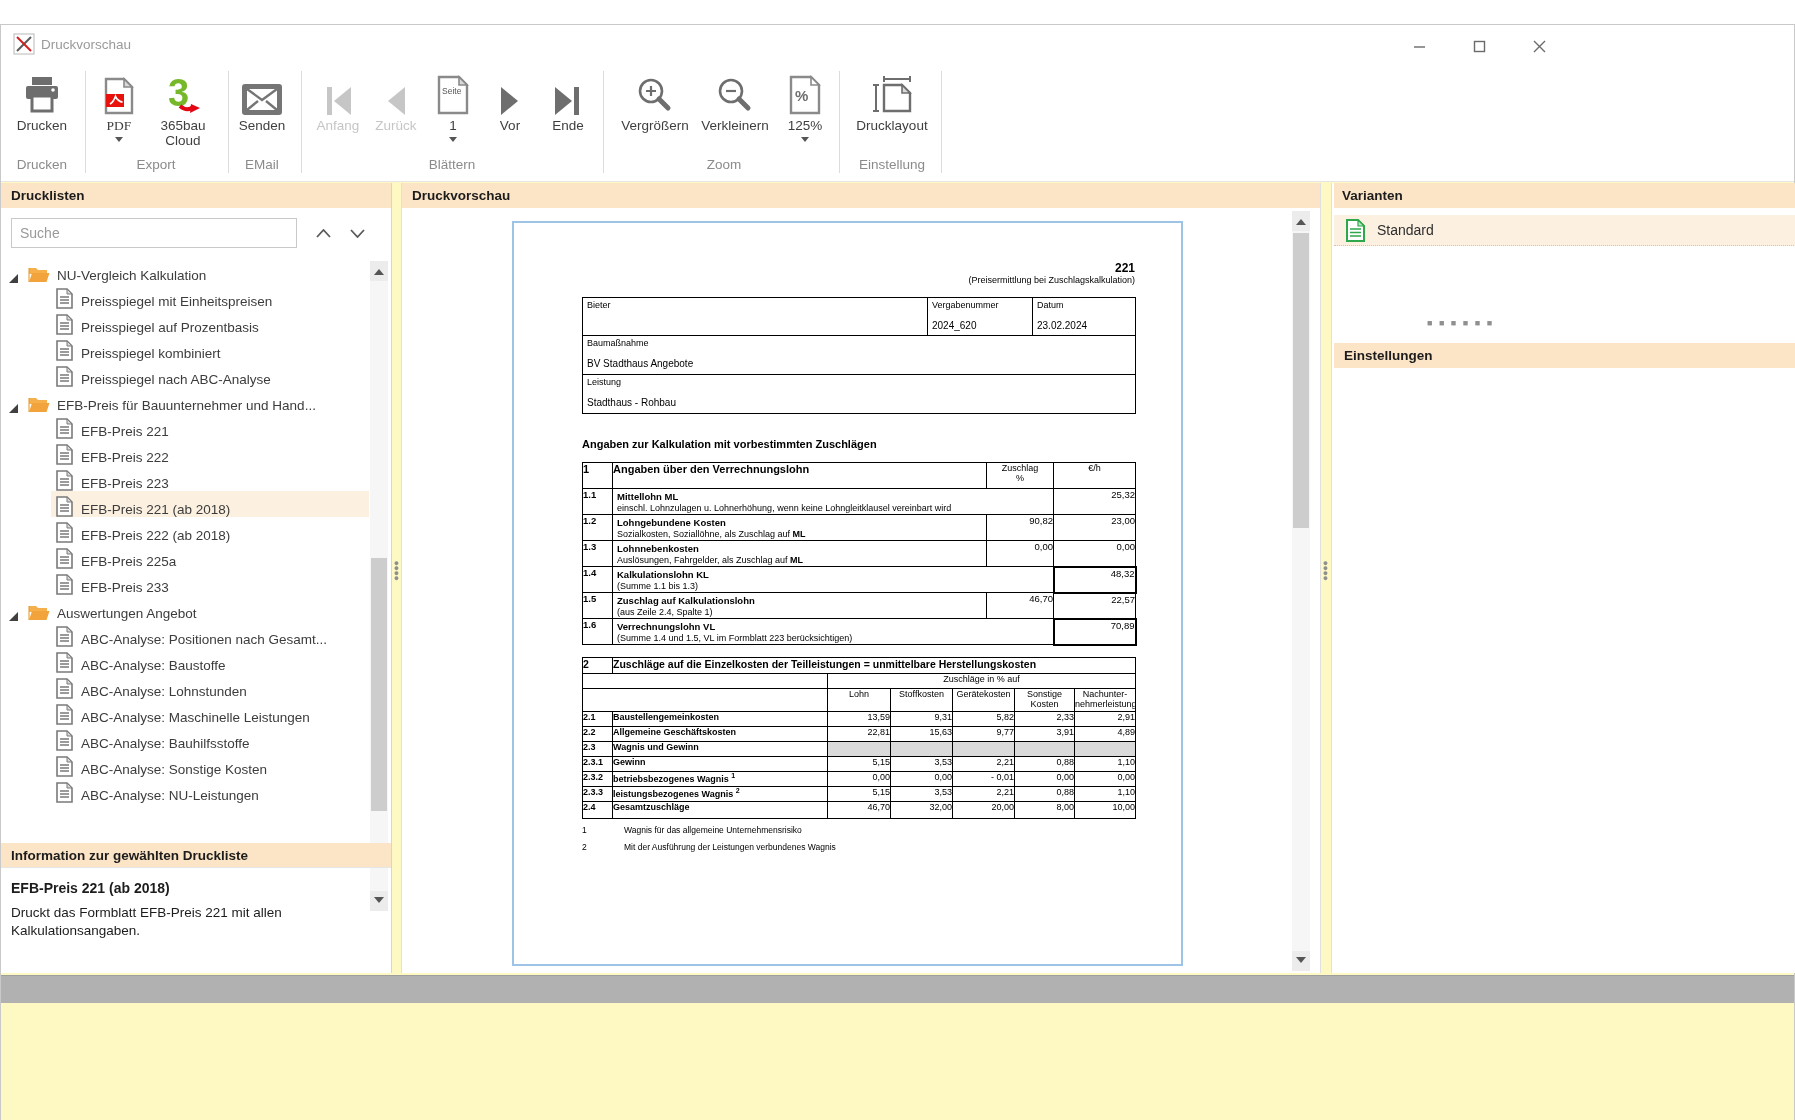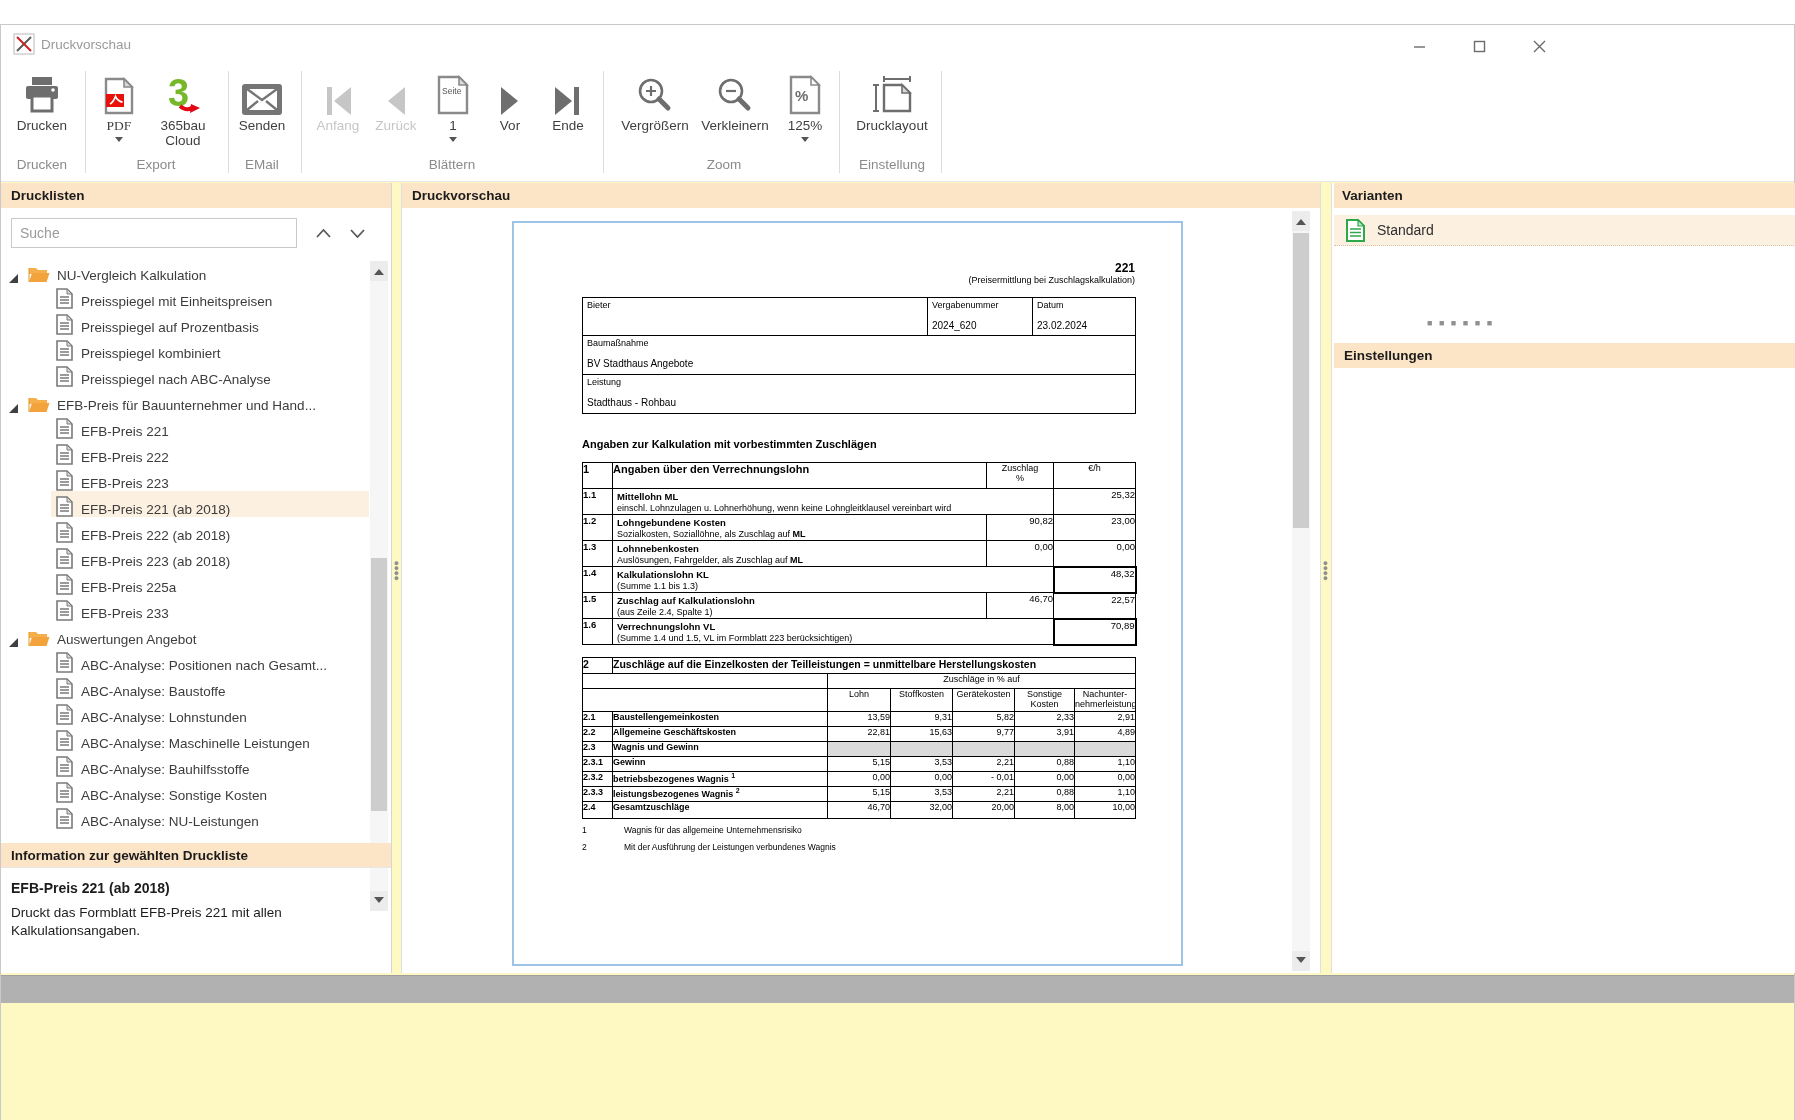--- a/index.html
+++ b/index.html
@@ -424,30 +424,20 @@
           <span>EFB-Preis 222 (ab 2018)</span>
         </div>
         <div class="trow child">
           <span class="dico">
             <svg width="17" height="21" viewBox="0 0 17 21">
               <path d="M1 1 h10 l5 5 v14 h-15 z" fill="#fff" stroke="#7a7a7a" stroke-width="1.6"></path>
               <path d="M11 1 l5 5 h-5 z" fill="#d9d9d9" stroke="#7a7a7a" stroke-width="1"></path>
               <path d="M4 9 h9 M4 12 h9 M4 15 h9" stroke="#7a7a7a" stroke-width="1.3"></path>
             </svg>
           </span>
-          <span>EFB-Preis 223 (ab 2018)</span>
-        </div>
-        <div class="trow child">
-          <span class="dico">
-            <svg width="17" height="21" viewBox="0 0 17 21">
-              <path d="M1 1 h10 l5 5 v14 h-15 z" fill="#fff" stroke="#7a7a7a" stroke-width="1.6"></path>
-              <path d="M11 1 l5 5 h-5 z" fill="#d9d9d9" stroke="#7a7a7a" stroke-width="1"></path>
-              <path d="M4 9 h9 M4 12 h9 M4 15 h9" stroke="#7a7a7a" stroke-width="1.3"></path>
-            </svg>
-          </span>
           <span>EFB-Preis 225a</span>
         </div>
         <div class="trow child">
           <span class="dico">
             <svg width="17" height="21" viewBox="0 0 17 21">
               <path d="M1 1 h10 l5 5 v14 h-15 z" fill="#fff" stroke="#7a7a7a" stroke-width="1.6"></path>
               <path d="M11 1 l5 5 h-5 z" fill="#d9d9d9" stroke="#7a7a7a" stroke-width="1"></path>
               <path d="M4 9 h9 M4 12 h9 M4 15 h9" stroke="#7a7a7a" stroke-width="1.3"></path>
             </svg>
           </span>

